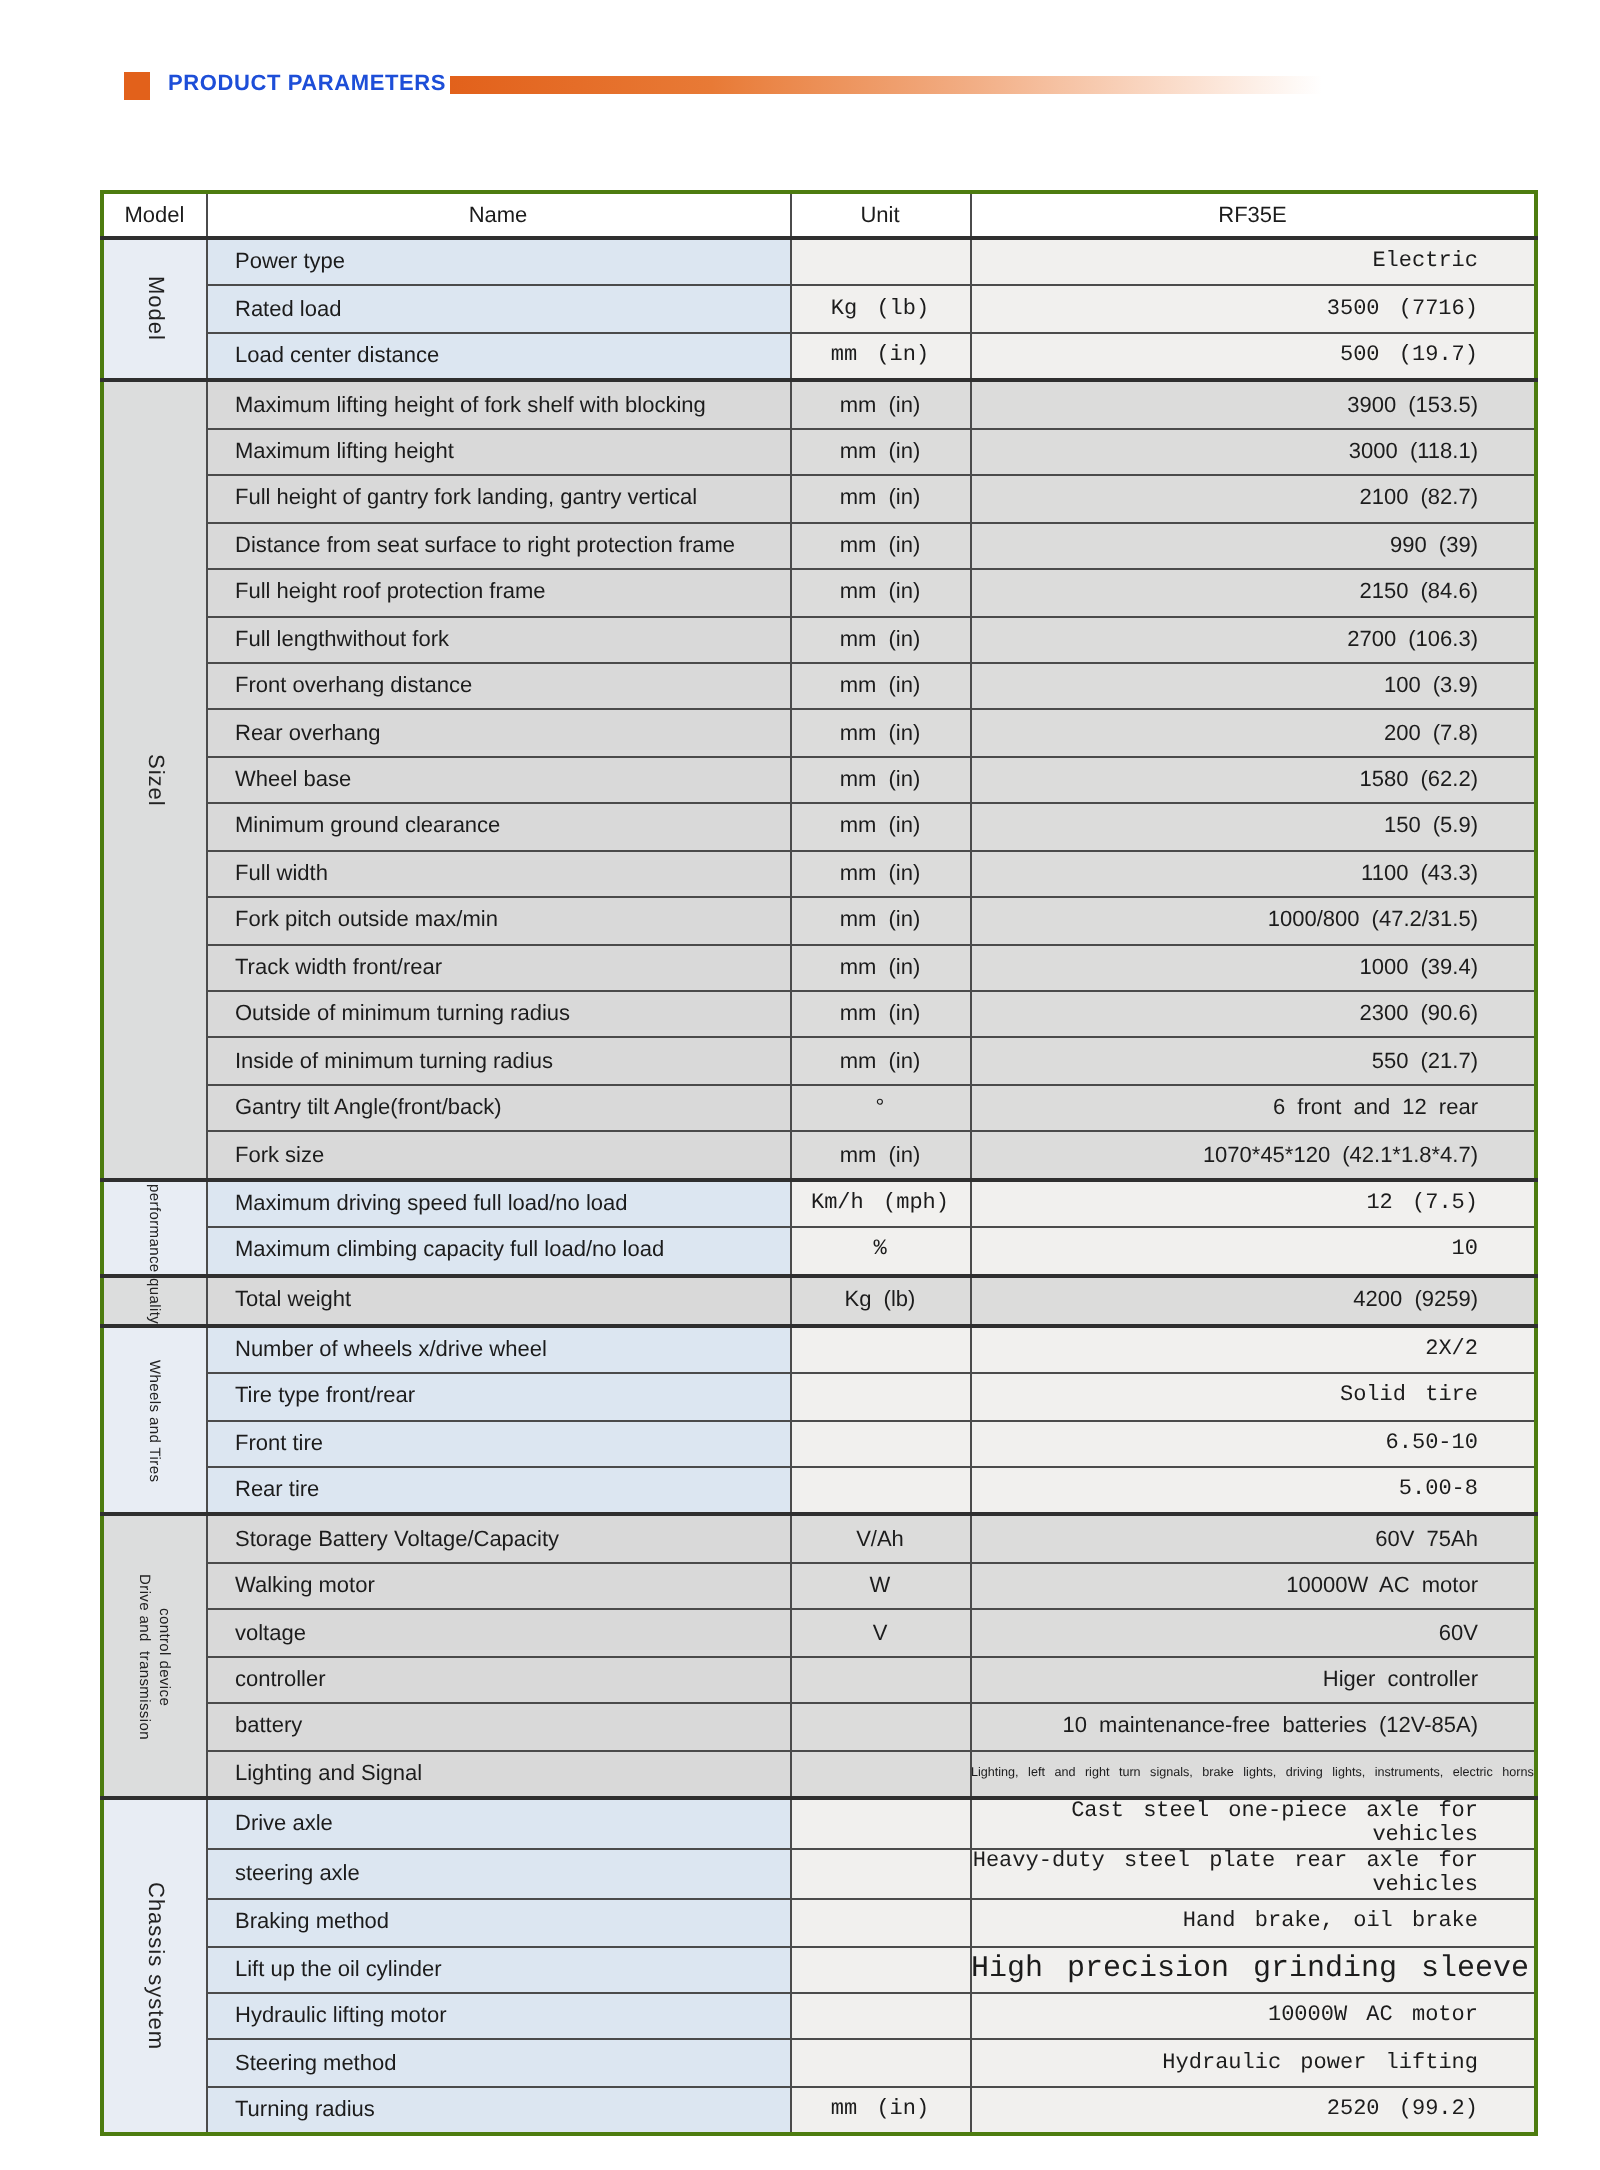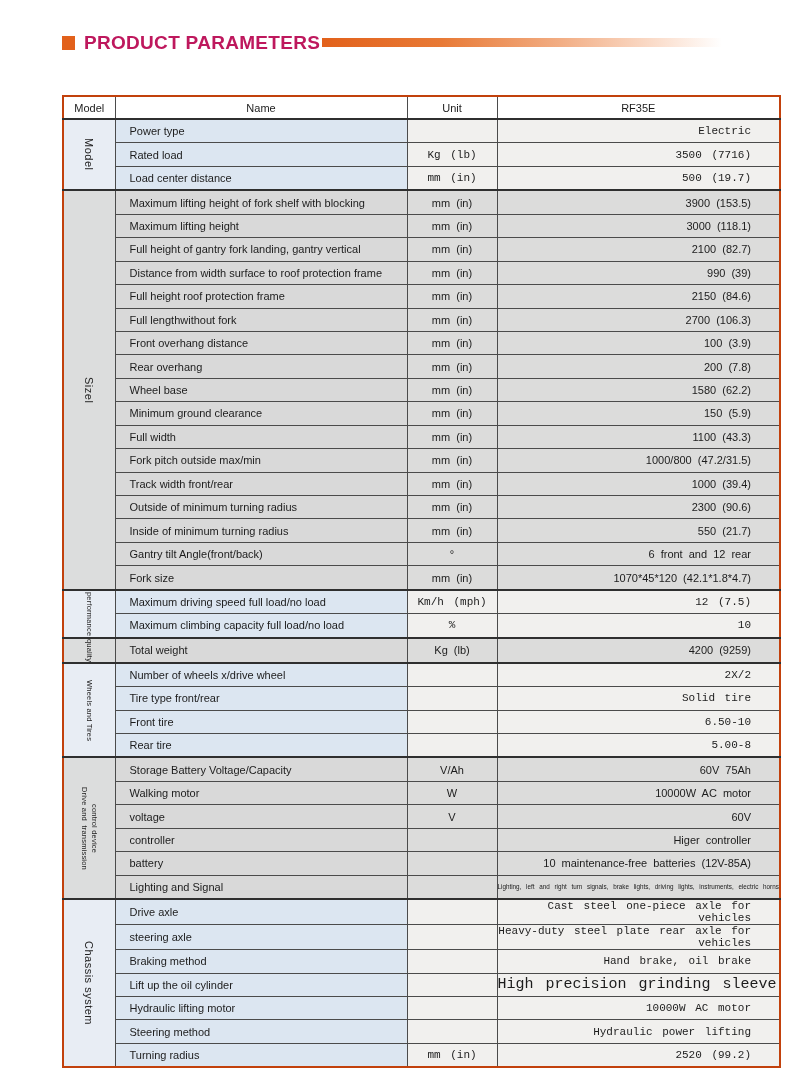--- a/index.html
+++ b/index.html
@@ -11,35 +11,35 @@
   
   .title-row {
     position: absolute; left: 62px; top: 34px; width: 660px; height: 17px;
     display: flex; align-items: center;
   }
   .title-square {
     width: 13px; height: 14px; background: var(--accent-orange, #e2611b);
     flex: 0 0 auto;
   }
   .page-title {
-    margin: 0 2px 0 9px; font-size: 19px; font-weight: bold; color: #be185d;
+    margin: 0 2px 0 9px; font-size: 11px; font-weight: bold; color: #1d4ed8;
     letter-spacing: 0.3px; white-space: nowrap; line-height: 17px;
   }
   .title-gradient {
     flex: 1 1 auto; height: 9px; max-width: 436px;
     background: linear-gradient(to right,
       var(--accent-orange, #e2611b) 0%, #e87a36 30%, #f2ae85 60%,
       #fbe0d0 85%, rgba(255,255,255,0) 100%);
   }
 
   
   table.spec {
-    position: absolute; left: 62px; top: 95px;
+    position: absolute; left: 50px; top: 95px;
     border-collapse: collapse; table-layout: fixed; width: 717px;
-    border: 2px solid #c2410c;
+    border: 2px solid #4d7c0f;
     font-size: 11px;
   }
   col.c-group { width: 52px; }
   col.c-name  { width: 292px; }
   col.c-unit  { width: 90px; }
   col.c-value { width: 283px; }
 
   th, td { border: 1px solid #4b4b4b; padding: 0; overflow: hidden; }
 
   thead th {
@@ -135,21 +135,21 @@
         <td class="name-cell">Maximum lifting height</td>
         <td class="unit-cell">mm (in)</td>
         <td class="value-cell">3000 (118.1)</td>
       </tr>
       <tr class="gray">
         <td class="name-cell">Full height of gantry fork landing, gantry vertical</td>
         <td class="unit-cell">mm (in)</td>
         <td class="value-cell">2100 (82.7)</td>
       </tr>
       <tr class="gray">
-        <td class="name-cell">Distance from width surface to roof protection frame</td>
+        <td class="name-cell">Distance from seat surface to right protection frame</td>
         <td class="unit-cell">mm (in)</td>
         <td class="value-cell">990 (39)</td>
       </tr>
       <tr class="gray">
         <td class="name-cell">Full height roof protection frame</td>
         <td class="unit-cell">mm (in)</td>
         <td class="value-cell">2150 (84.6)</td>
       </tr>
       <tr class="gray">
         <td class="name-cell">Full lengthwithout fork</td>

